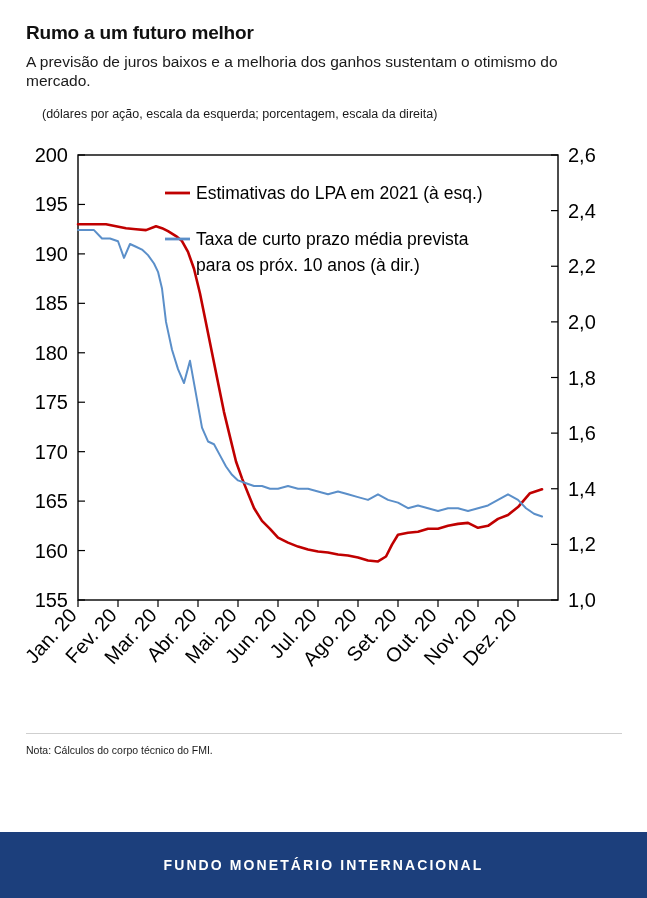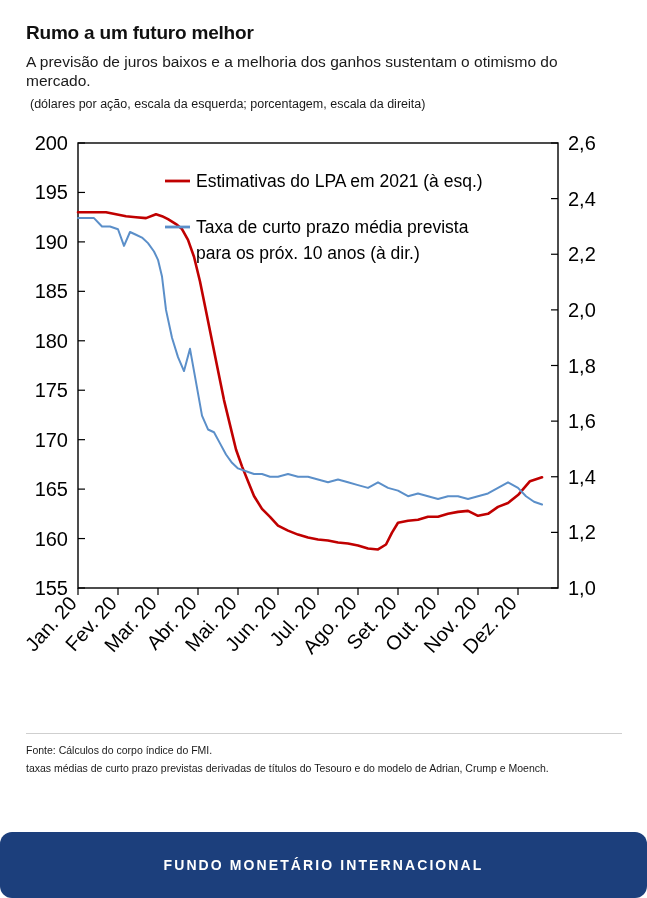--- a/index.html
+++ b/index.html
@@ -33,21 +33,21 @@
   }
   .subtitle {
     font-size: 15.5px;
     line-height: 1.25;
     margin: 8px 0 6px 0;
     color: #1a1a1a;
   }
   .units {
     font-size: 12.5px;
     color: #1a1a1a;
-    margin: 4px;
+    margin: 16px;
   }
 
   .chart-wrap {
     position: relative;
     margin: 14px 0 0 0;
     width: 647px;
     height: 560px;
   }
   svg.chart {
     display: block;
@@ -76,21 +76,20 @@
   .bluebar {
     position: absolute;
     left: 0;
     bottom: 0;
     width: 647px;
     height: 66px;
     background: #1c3f7c;
     display: flex;
     align-items: center;
     justify-content: center;
-    border-radius: 12px;
   }
   .bluebar .brand {
     color: #ffffff;
     font-size: 14px;
     font-weight: bold;
     letter-spacing: 2.1px;
   }
 </style>
 </head>
 <body>
@@ -174,21 +173,20 @@
         <text x="196" y="62" font-family="&quot;Liberation Sans&quot;, sans-serif" font-size="17.5" fill="#000">Estimativas do LPA em 2021 (à esq.)</text>
         <line x1="165" y1="102" x2="190" y2="102" stroke="#5b8fc9" stroke-width="2.8"></line>
         <text x="196" y="108" font-family="&quot;Liberation Sans&quot;, sans-serif" font-size="17.5" fill="#000">Taxa de curto prazo média prevista</text>
         <text x="196" y="134" font-family="&quot;Liberation Sans&quot;, sans-serif" font-size="17.5" fill="#000">para os próx. 10 anos (à dir.)</text>
       </svg>
   </div>
 
   <div class="hr"></div>
 
   <div class="footer-notes">
-    <p class="line">Fonte: Cálculos do corpo índice do FMI.</p>
-    <p class="line">taxas médias de curto prazo previstas derivadas de títulos do Tesouro e do modelo de Adrian, Crump e Moench.</p>
+    <p class="line">Nota: Cálculos do corpo técnico do FMI.</p>
   </div>
 
   <div class="bluebar">
     <span class="brand">FUNDO MONETÁRIO INTERNACIONAL</span>
   </div>
 
 </div>
 
 </body></html>

